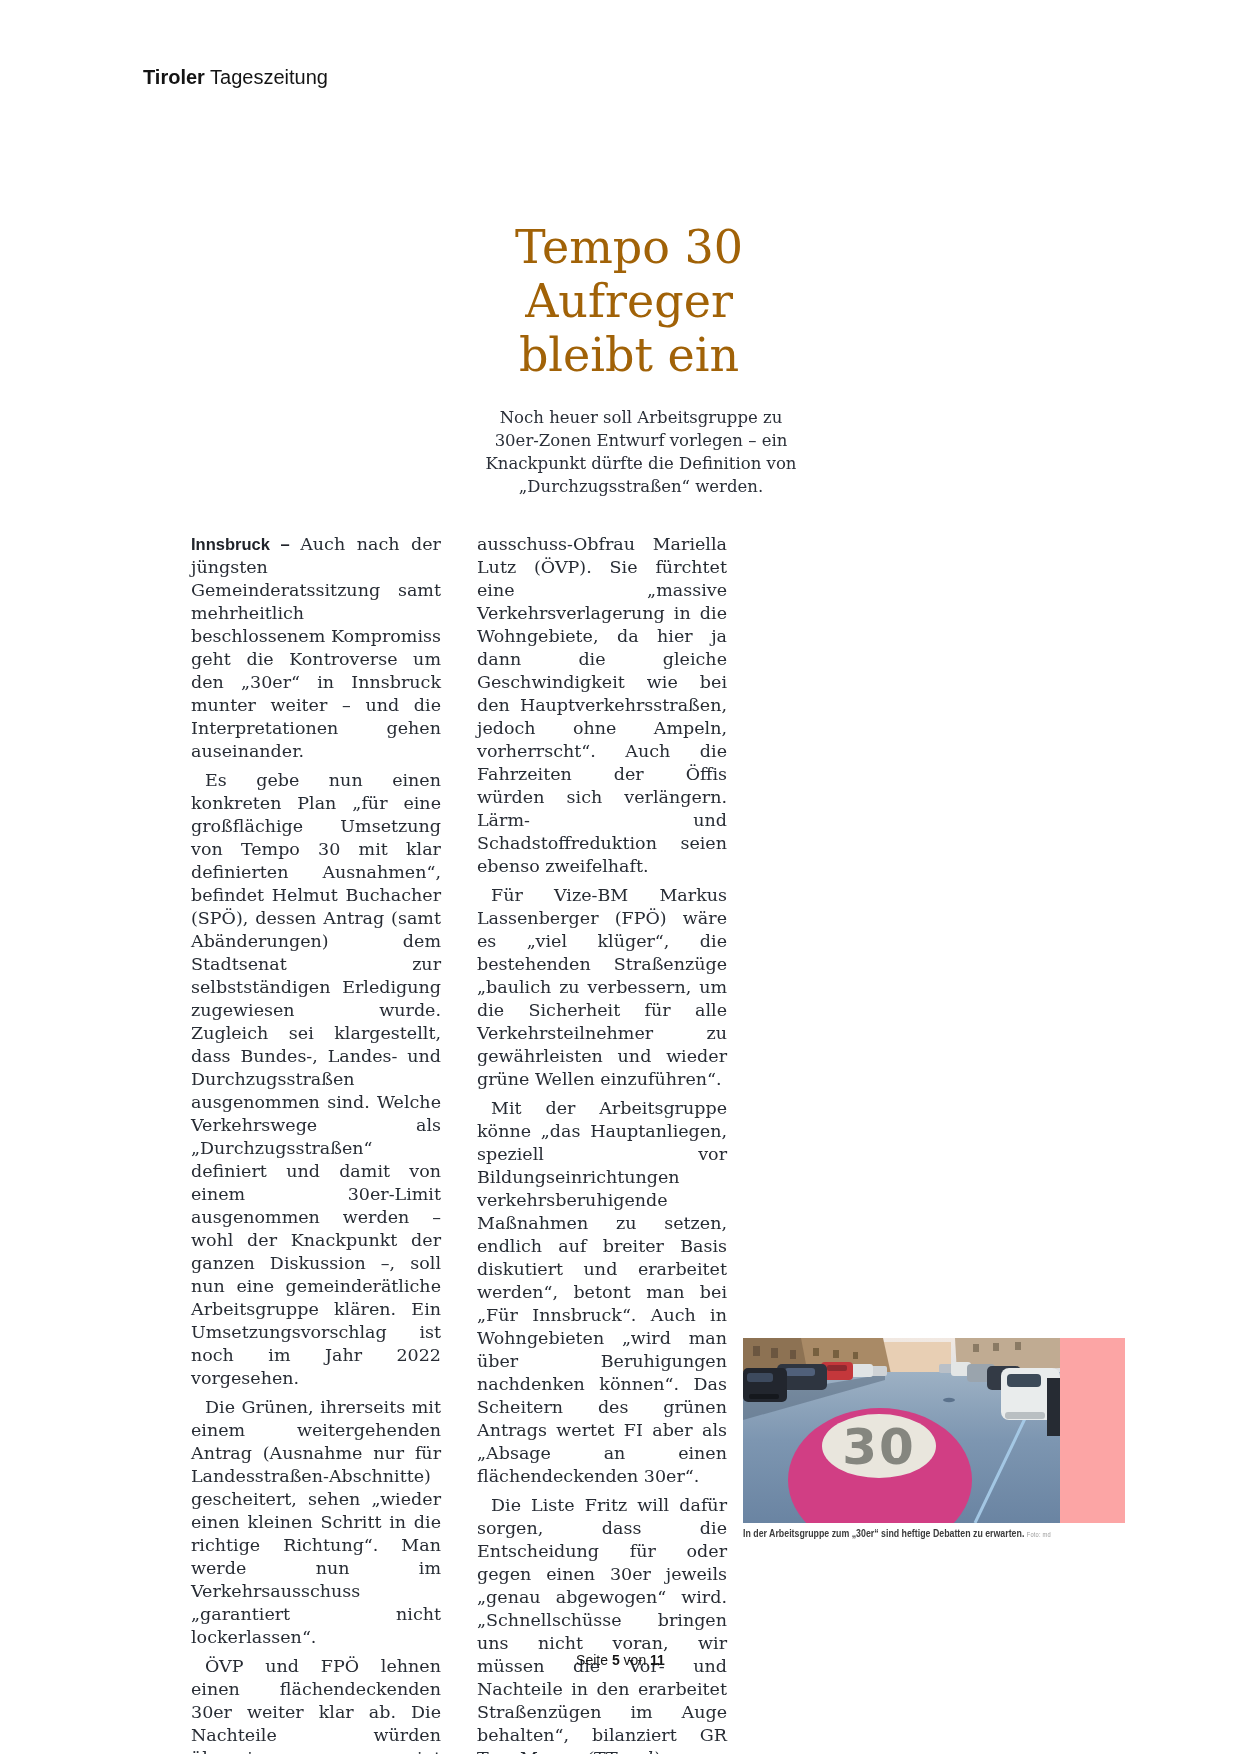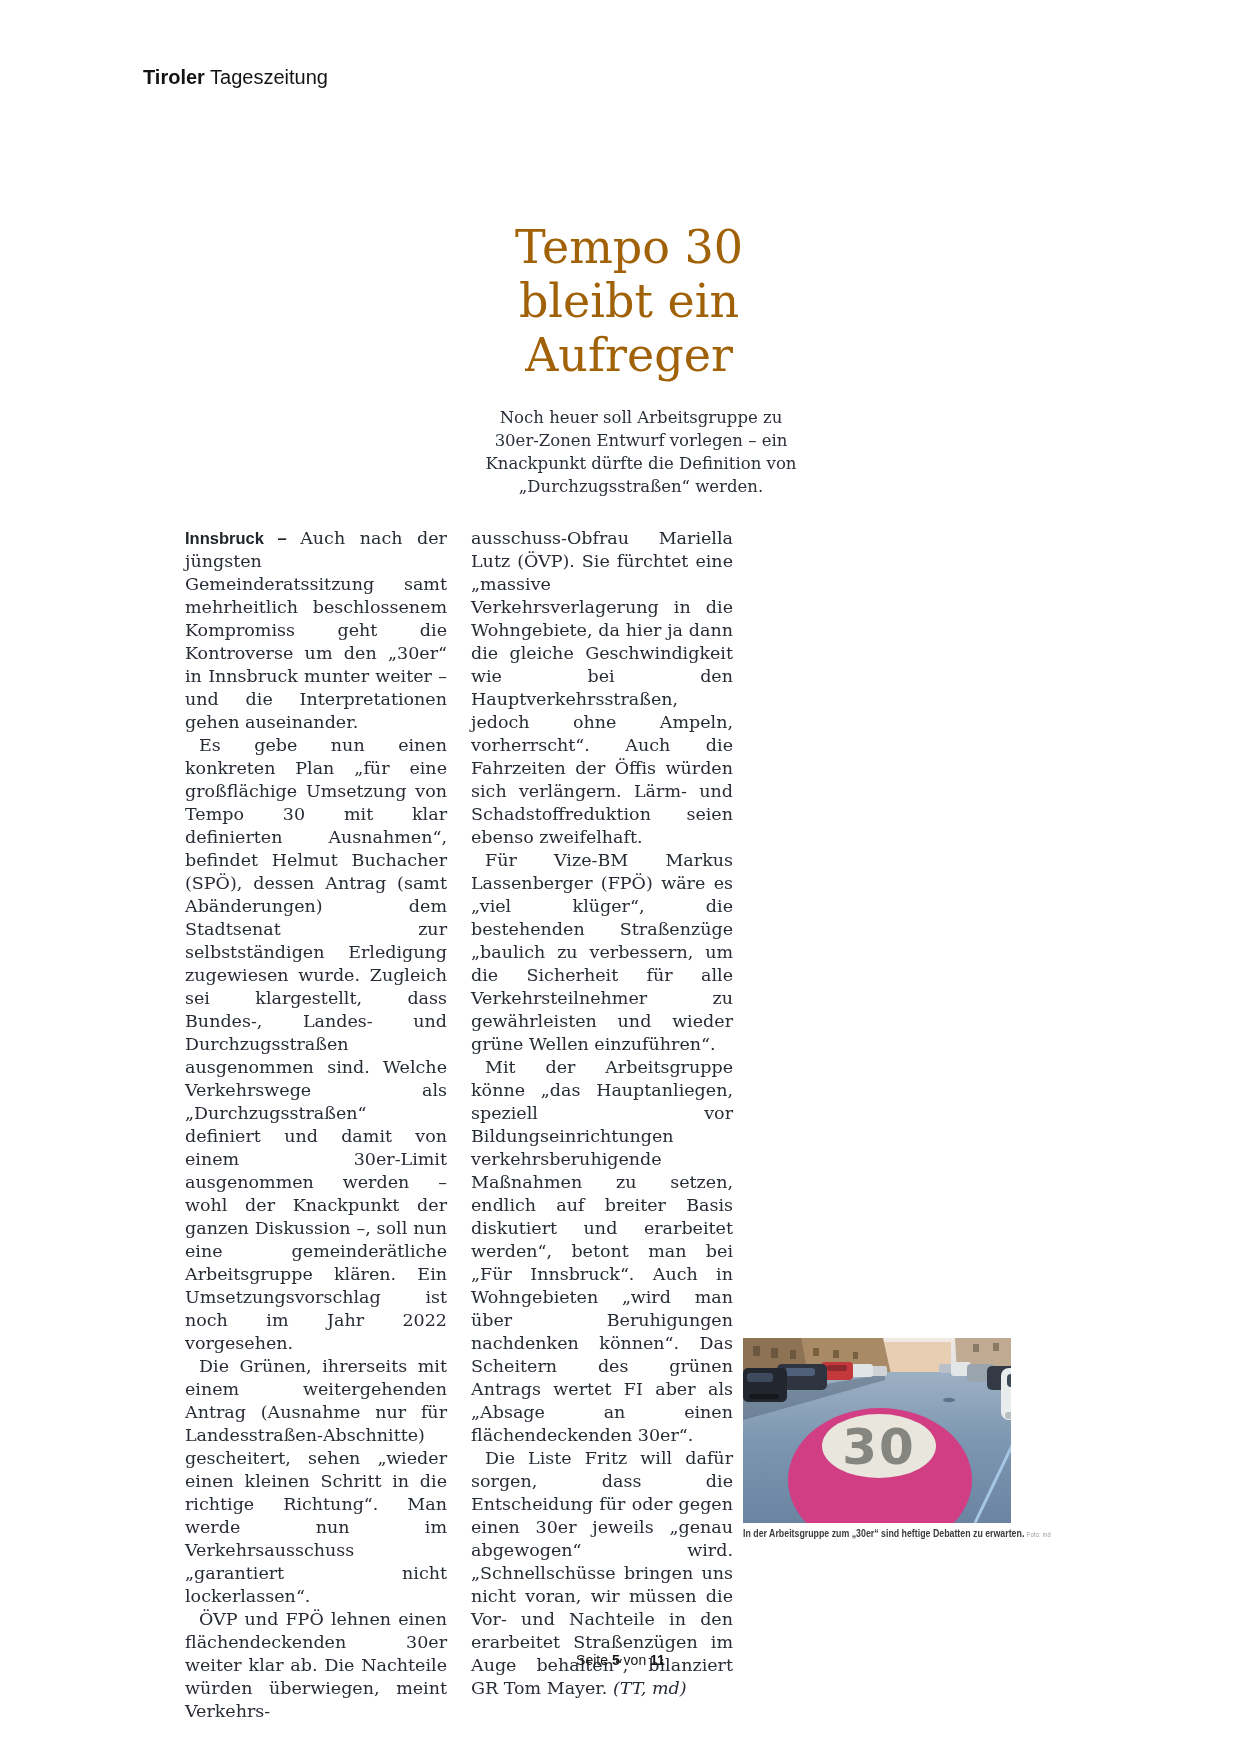--- a/index.html
+++ b/index.html
@@ -29,31 +29,31 @@
   }
   
   .columns{
     position:absolute;left:185px;top:527px;width:548px;
     display:flex;gap:24px;
   }
   .col{
     width:262px;font-size:17.5px;line-height:23px;text-align:justify;
     color:#272c34;hyphens:auto;-webkit-hyphens:auto;
   }
-  .body-p{margin:0;}
+  .body-p{margin:6px;}
   .body-p.indent{text-indent:14px;}
   .dateline{
     font-family:"Liberation Sans", sans-serif;font-weight:700;
     font-size:16.5px;color:#20242b;
   }
   .sig{font-style:italic;}
   
   .photo{
-    position:absolute;left:743px;top:1338px;width:268px;height:185px;
-    overflow:hidden;background:#a3a3a3;
+    position:absolute;left:743px;top:1338px;width:382px;height:185px;
+    overflow:hidden;background:#fca5a5;
   }
   .photo svg{display:block;width:317px;height:185px;}
   .caption{
     position:absolute;left:743px;top:1528px;width:317px;height:16px;overflow:visible;
     font-family:"Liberation Sans", sans-serif;font-weight:700;font-size:10px;color:#3c3c3c;
   }
   .caption-inner{white-space:nowrap;transform:scaleX(.88);transform-origin:0 0;display:inline-block;}
   .credit{font-weight:400;font-size:6.5px;color:#9a9a9a;letter-spacing:.2px;}
   
   .footer{
@@ -68,22 +68,22 @@
 <div class="page">
 
   <div class="masthead">
     <span class="bold">Tiroler</span>
     <span>Tageszeitung</span>
   </div>
 
 
   <div class="headline">
     <div>Tempo 30</div>
+    <div>Aufreger</div>
     <div>bleibt ein</div>
-    <div>Aufreger</div>
   </div>
 
   <div class="subhead">Noch heuer soll Arbeitsgruppe zu 30er-Zonen Entwurf vorlegen – ein Knackpunkt dürfte die Definition von „Durchzugsstraßen“ werden.</div>
 
   <div class="columns">
     <div class="col">
       <p class="body-p"><strong class="dateline">Innsbruck – </strong><span>Auch nach der jüngsten Gemeinderatssitzung samt mehrheitlich beschlossenem Kompromiss geht die Kontroverse um den „30er“ in Innsbruck munter weiter – und die Interpretationen gehen auseinander.</span></p>
       <p class="body-p indent">Es gebe nun einen konkreten Plan „für eine großflächige Umsetzung von Tempo 30 mit klar definierten Ausnahmen“, befindet Helmut Buchacher (SPÖ), dessen Antrag (samt Abänderungen) dem Stadtsenat zur selbstständigen Erledigung zugewiesen wurde. Zugleich sei klargestellt, dass Bundes-, Landes- und Durchzugsstraßen ausgenommen sind. Welche Verkehrswege als „Durchzugsstraßen“ definiert und damit von einem 30er-Limit ausgenommen werden – wohl der Knackpunkt der ganzen Diskussion –, soll nun eine gemeinderätliche Arbeitsgruppe klären. Ein Umsetzungsvorschlag ist noch im Jahr 2022 vorgesehen.</p>
       <p class="body-p indent">Die Grünen, ihrerseits mit einem weitergehenden Antrag (Ausnahme nur für Landesstraßen-Abschnitte) gescheitert, sehen „wieder einen kleinen Schritt in die richtige Richtung“. Man werde nun im Verkehrsausschuss „garantiert nicht lockerlassen“.</p>
       <p class="body-p indent">ÖVP und FPÖ lehnen einen flächendeckenden 30er weiter klar ab. Die Nachteile würden überwiegen, meint Verkehrs-</p>

